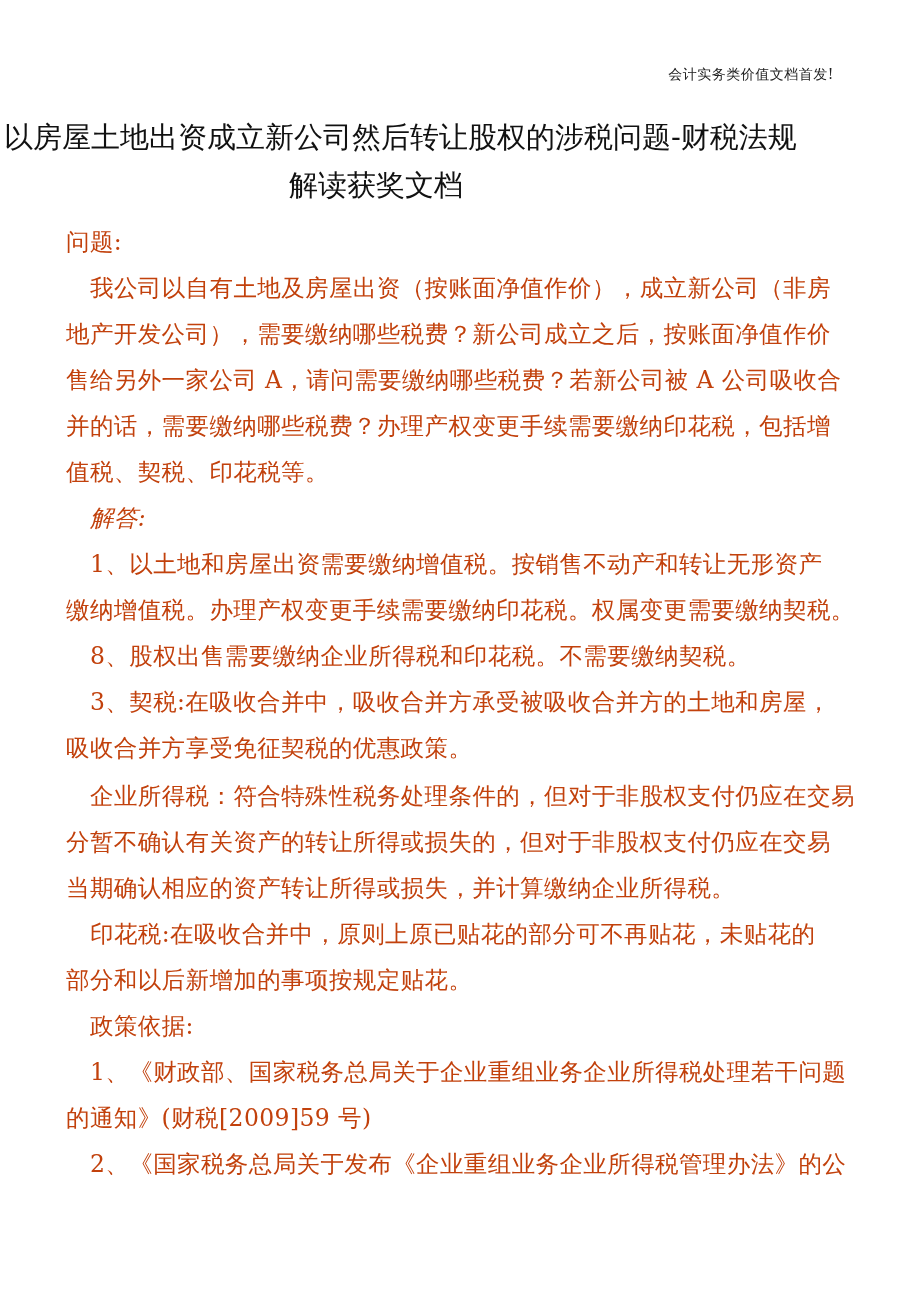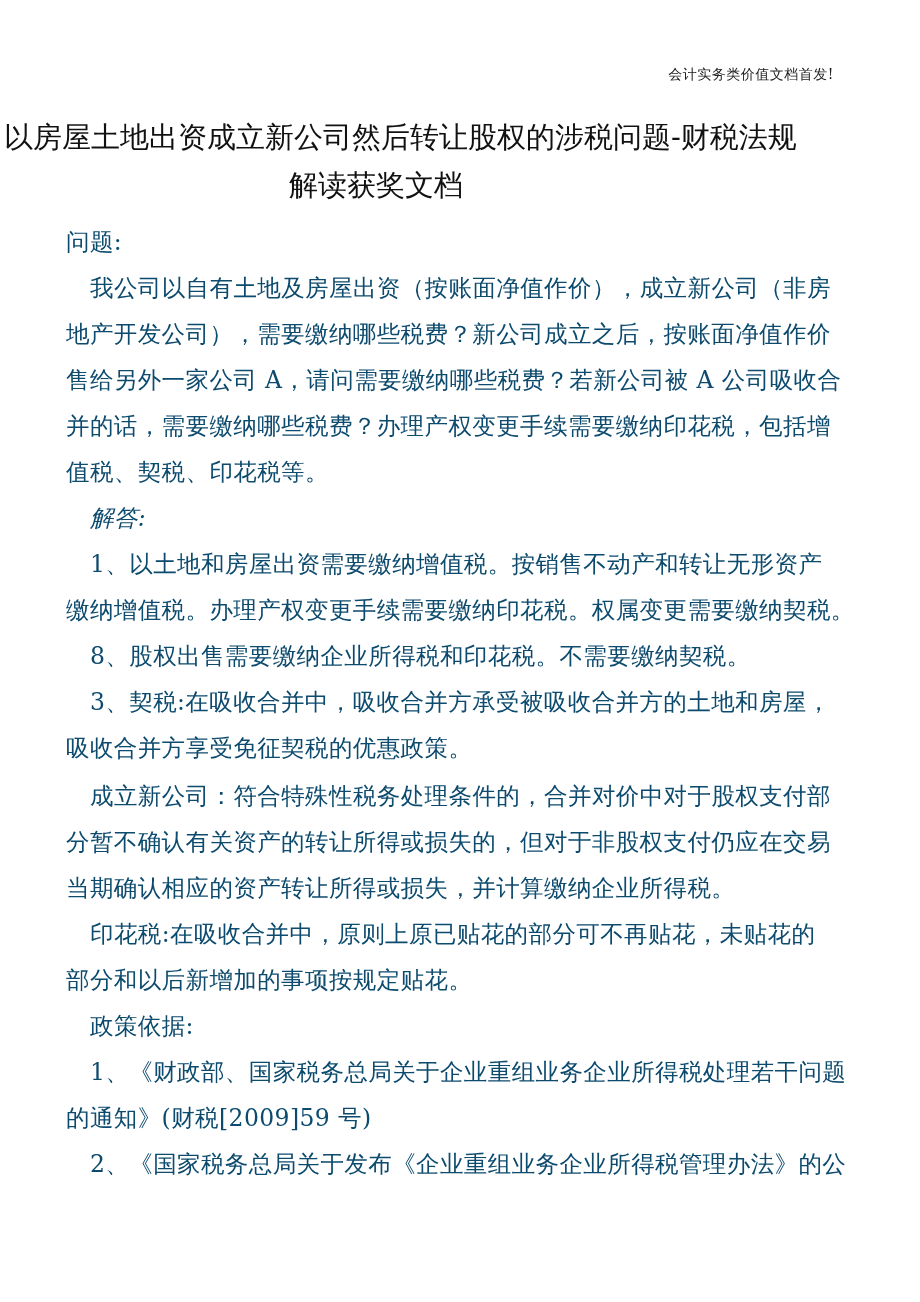--- a/index.html
+++ b/index.html
@@ -31,21 +31,21 @@
       text-align: center;
       font-size: 29px;
       color: #111111;
       white-space: nowrap;
       letter-spacing: 0px;
     }
     .line {
       position: absolute;
       font-size: 23.5px;
       white-space: nowrap;
-      color: #0c4a6e;
+      color: #c2410c;
       letter-spacing: 0.4px;
     }
   </style>
 </head>
 <body>
 
 <div>
 
   <div class="header-note">会计实务类价值文档首发!</div>
 
@@ -58,21 +58,21 @@
   <div class="line" style="top:364px; left:66px;">售给另外一家公司 A，请问需要缴纳哪些税费？若新公司被 A 公司吸收合</div>
   <div class="line" style="top:410px; left:66px;">并的话，需要缴纳哪些税费？办理产权变更手续需要缴纳印花税，包括增</div>
   <div class="line" style="top:456px; left:66px;">值税、契税、印花税等。</div>
 
   <div class="line" style="top:502px; left:90px;font-style:italic;">解答:</div>
   <div class="line" style="top:548px; left:90px;">1、以土地和房屋出资需要缴纳增值税。按销售不动产和转让无形资产</div>
   <div class="line" style="top:594px; left:66px;">缴纳增值税。办理产权变更手续需要缴纳印花税。权属变更需要缴纳契税。</div>
   <div class="line" style="top:640px; left:90px;">8、股权出售需要缴纳企业所得税和印花税。不需要缴纳契税。</div>
   <div class="line" style="top:686px; left:90px;">3、契税:在吸收合并中，吸收合并方承受被吸收合并方的土地和房屋，</div>
   <div class="line" style="top:732px; left:66px;">吸收合并方享受免征契税的优惠政策。</div>
-  <div class="line" style="top:780px; left:90px;">成立新公司：符合特殊性税务处理条件的，合并对价中对于股权支付部</div>
+  <div class="line" style="top:780px; left:90px;">企业所得税：符合特殊性税务处理条件的，但对于非股权支付仍应在交易</div>
   <div class="line" style="top:826px; left:66px;">分暂不确认有关资产的转让所得或损失的，但对于非股权支付仍应在交易</div>
   <div class="line" style="top:872px; left:66px;">当期确认相应的资产转让所得或损失，并计算缴纳企业所得税。</div>
   <div class="line" style="top:918px; left:90px;">印花税:在吸收合并中，原则上原已贴花的部分可不再贴花，未贴花的</div>
   <div class="line" style="top:964px; left:66px;">部分和以后新增加的事项按规定贴花。</div>
 
   <div class="line" style="top:1010px; left:90px;">政策依据:</div>
   <div class="line" style="top:1056px; left:90px;">1、《财政部、国家税务总局关于企业重组业务企业所得税处理若干问题</div>
   <div class="line" style="top:1102px; left:66px;">的通知》(财税[2009]59 号)</div>
   <div class="line" style="top:1148px; left:90px;">2、《国家税务总局关于发布《企业重组业务企业所得税管理办法》的公</div>
 

